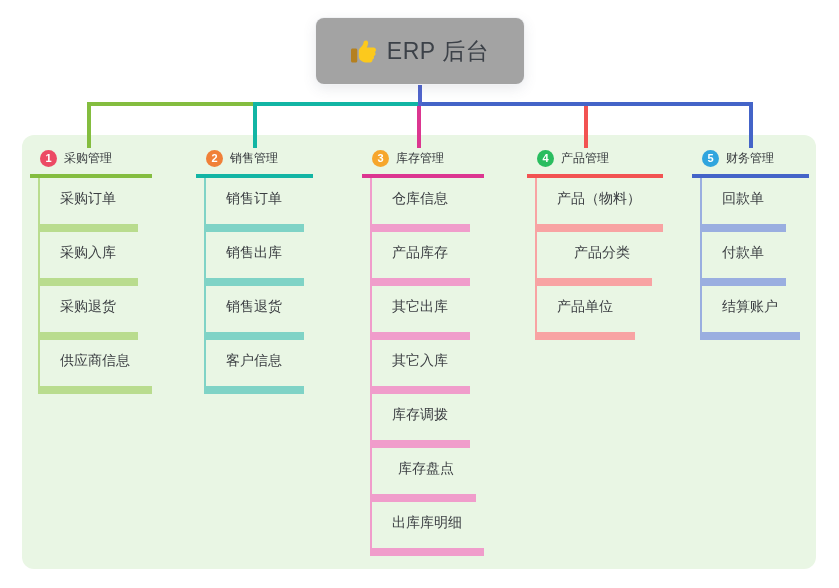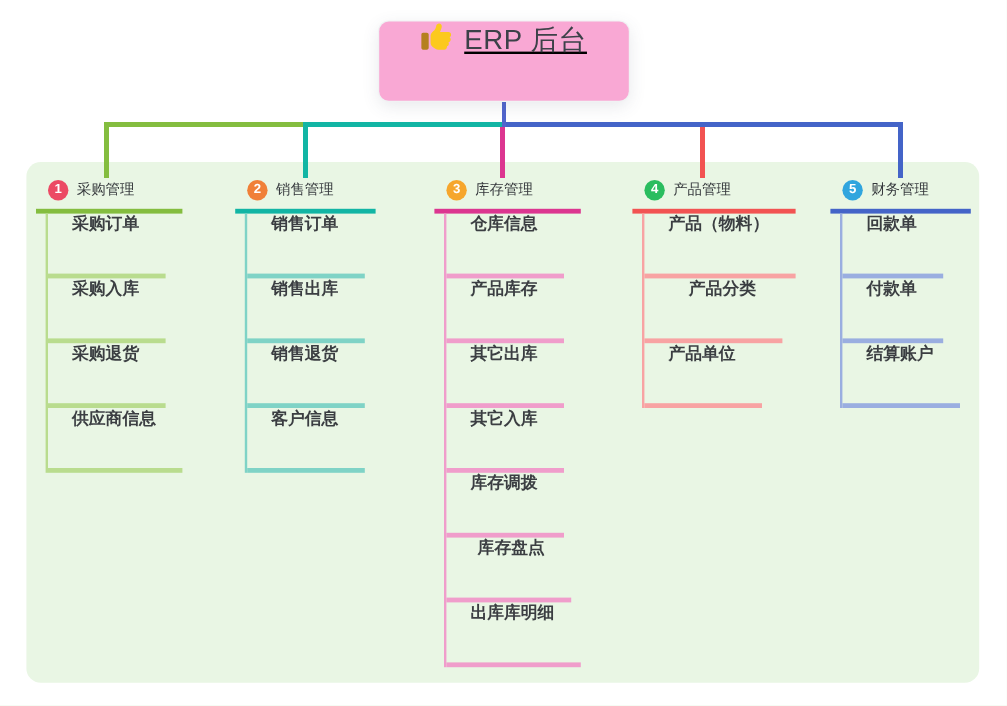--- a/index.html
+++ b/index.html
@@ -12,25 +12,24 @@
   .panel{
     position:absolute;left:22px;top:135px;width:794px;height:434px;
     border-radius:12px;
   }
   #connector-svg{
     position:absolute;left:0;top:0;width:839px;height:588px;
     pointer-events:none;
   }
   .root-node{
     position:absolute;left:316px;top:18px;width:208px;height:66px;
-    background:#f9a8d4;border-radius:8px;
+    background:#a3a3a3;border-radius:8px;
     box-shadow:0 0 0 1px #f1f2f4, 0 4px 14px rgba(70,80,100,.13);
-    display:flex;justify-content:center;gap:11px;
+    display:flex;align-items:center;justify-content:center;gap:11px;
     cursor:pointer;
-    text-decoration:underline;
   }
   .root-icon svg{width:25px;height:25px;display:block;}
   .root-title{
     font-size:23px;color:#3c4148;font-weight:500;letter-spacing:.5px;
     white-space:nowrap;
   }
   .branch-col{position:absolute;top:148px;}
   .branch-title{
     display:flex;align-items:center;gap:7px;
     min-width:117px;box-sizing:border-box;
@@ -47,25 +46,24 @@
     font-size:12px;line-height:20px;color:#35383c;font-weight:500;
     white-space:nowrap;
   }
   .children{
     margin-left:8px;
     border-left:2px solid #ccc;
     display:flex;flex-direction:column;align-items:flex-start;
   }
   .child{
     height:54px;box-sizing:border-box;
-    display:flex;align-items:flex-start;
+    display:flex;align-items:center;
     padding:0 22px 7px 20px;
-    border-bottom:4px solid #a3a3a3;
+    border-bottom:8px solid #a3a3a3;
     cursor:pointer;
-    font-weight:bold;
   }
   .child span{
     font-size:14px;line-height:16px;color:#3b3e42;white-space:nowrap;
   }
 </style>
 </head>
 <body>
 
 <div class="canvas">
 

